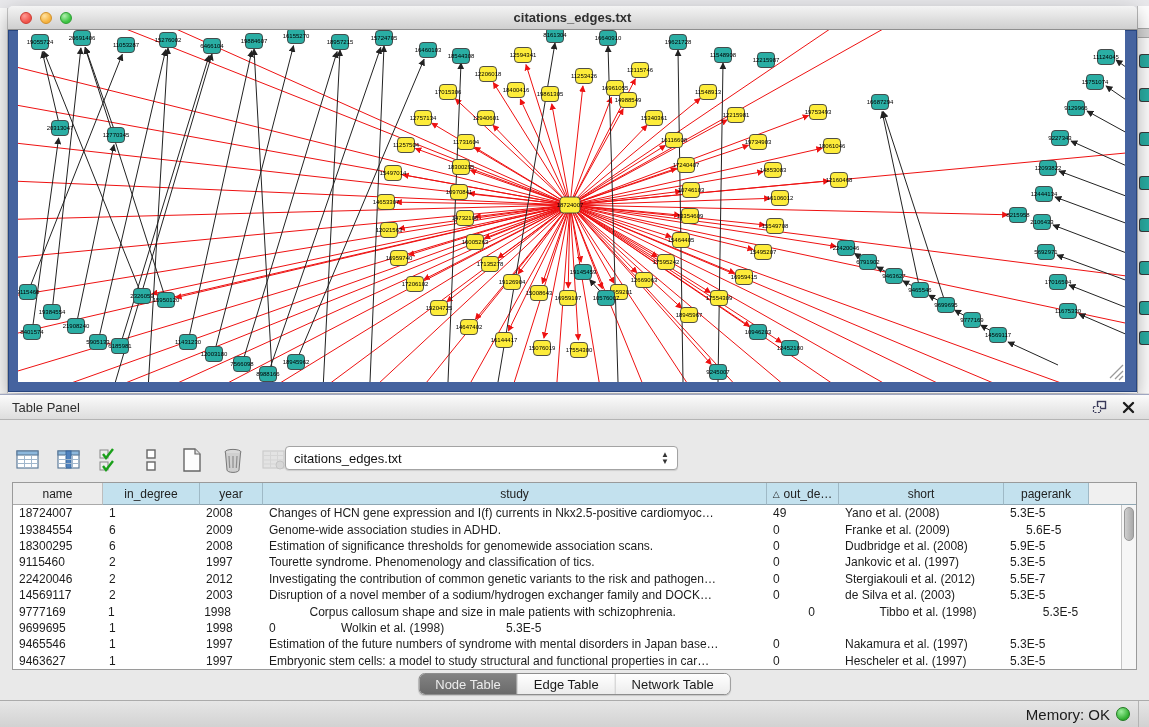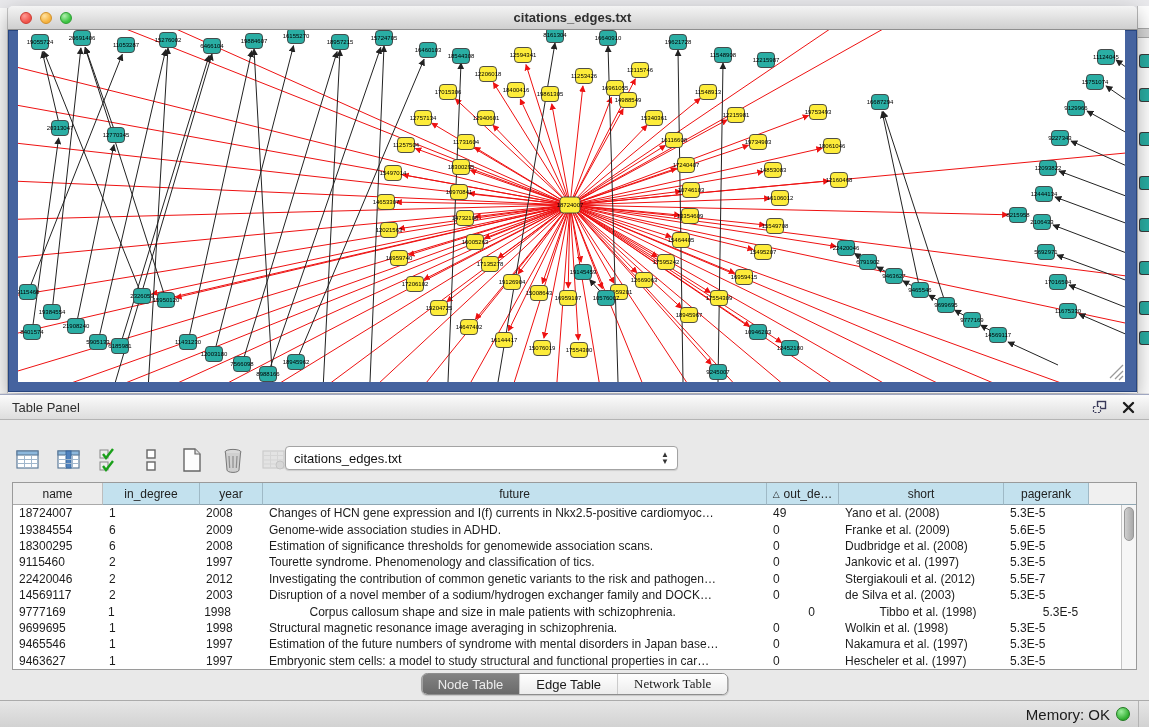--- a/index.html
+++ b/index.html
@@ -54,21 +54,21 @@
   .tr { display:flex; height:16.4px; align-items:center; }
   .td { font-size:12px; color:#1c1c1c; padding-left:6px; white-space:nowrap; overflow:hidden; }
   .vscroll { position:absolute; right:0; top:22px; bottom:0; width:15px; background:#f6f6f6; border-left:1px solid #c4c4c4; }
   .vthumb { position:absolute; left:2px; top:2px; width:10px; height:34px; border-radius:5px;
             background:linear-gradient(90deg,#cfcfcf,#a9a9a9); border:1px solid #979797; }
 
   .tabs { position:absolute; left:50%; top:279px; transform:translateX(-50%); display:flex; height:22px;
           border:1px solid #8d8d8d; border-radius:6px; overflow:hidden; background:#fff; box-shadow:0 1px 1px rgba(0,0,0,.15); }
   .tab { padding:0 16px; font-size:13px; display:flex; align-items:center; background:linear-gradient(#ffffff,#ececec);
          color:#1a1a1a; border-right:1px solid #bdbdbd; }
-  .tab:last-child { border-right:none;font-family:Liberation Serif, serif; }
+  .tab:last-child { border-right:none; }
   .tab.selected { background:linear-gradient(#828282,#6a6a6a); color:#ededed; }
 
   .status-bar { position:absolute; left:0; top:306px; width:1149px; height:27px; background:linear-gradient(#e6e6e6,#d2d2d2);
                 border-top:1px solid #ababab; display:flex; align-items:center; justify-content:flex-end; padding-right:10px; }
   .status-bar .divider { width:1px; height:100%; background:#b3b3b3; margin-left:8px; }
   .mem-label { font-size:15px; color:#1b1b1b; margin-right:6px; }
   .mem-dot { width:14px; height:14px; border-radius:50%; border:1px solid #1f7a1f;
              background:radial-gradient(circle at 35% 30%, #9dee9d, #2fae2f 70%); }
 </style>
 </head>
@@ -788,21 +788,21 @@
         <div class="th plain" style="width: 90px;">
           <span>name</span>
         </div>
         <div class="th" style="width: 97px;">
           <span>in_degree</span>
         </div>
         <div class="th" style="width: 63px;">
           <span>year</span>
         </div>
         <div class="th" style="width: 504px;">
-          <span>future</span>
+          <span>study</span>
         </div>
         <div class="th" style="width: 72px;">
           <span class="sort">△</span>
           <span>out_de…</span>
         </div>
         <div class="th" style="width: 165px;">
           <span>short</span>
         </div>
         <div class="th" style="width: 85px;">
           <span>pagerank</span>
@@ -819,21 +819,21 @@
           <div class="td" style="width: 165px;">Yano et al. (2008)</div>
           <div class="td" style="width: 85px;">5.3E-5</div>
         </div>
         <div class="tr">
           <div class="td" style="width: 90px;">19384554</div>
           <div class="td" style="width: 97px;">6</div>
           <div class="td" style="width: 63px;">2009</div>
           <div class="td" style="width: 504px;">Genome-wide association studies in ADHD.</div>
           <div class="td" style="width: 72px;">0</div>
           <div class="td" style="width: 165px;">Franke et al. (2009)</div>
-          <div class="td" style="width: 85px;">5.6E-5</div>
+          <div class="td" style="width: 85px; margin-left: 16px;">5.6E-5</div>
         </div>
         <div class="tr">
           <div class="td" style="width: 90px;">18300295</div>
           <div class="td" style="width: 97px;">6</div>
           <div class="td" style="width: 63px;">2008</div>
           <div class="td" style="width: 504px;">Estimation of significance thresholds for genomewide association scans.</div>
           <div class="td" style="width: 72px;">0</div>
           <div class="td" style="width: 165px;">Dudbridge et al. (2008)</div>
           <div class="td" style="width: 85px;">5.9E-5</div>
         </div>
@@ -870,21 +870,20 @@
           <div class="td" style="width: 63px;">1998</div>
           <div class="td" style="width: 504px; margin-left: 43px;">Corpus callosum shape and size in male patients with schizophrenia.</div>
           <div class="td" style="width: 72px;">0</div>
           <div class="td" style="width: 165px;">Tibbo et al. (1998)</div>
           <div class="td" style="width: 85px;">5.3E-5</div>
         </div>
         <div class="tr">
           <div class="td" style="width: 90px;">9699695</div>
           <div class="td" style="width: 97px;">1</div>
           <div class="td" style="width: 63px;">1998</div>
-          <div class="td" style="width: 504px;">Structural magnetic resonance image averaging in schizophrenia.</div>
           <div class="td" style="width: 72px;">0</div>
           <div class="td" style="width: 165px;">Wolkin et al. (1998)</div>
           <div class="td" style="width: 85px;">5.3E-5</div>
         </div>
         <div class="tr">
           <div class="td" style="width: 90px;">9465546</div>
           <div class="td" style="width: 97px;">1</div>
           <div class="td" style="width: 63px;">1997</div>
           <div class="td" style="width: 504px;">Estimation of the future numbers of syndrome with mental disorders in Japan base…</div>
           <div class="td" style="width: 72px;">0</div>

